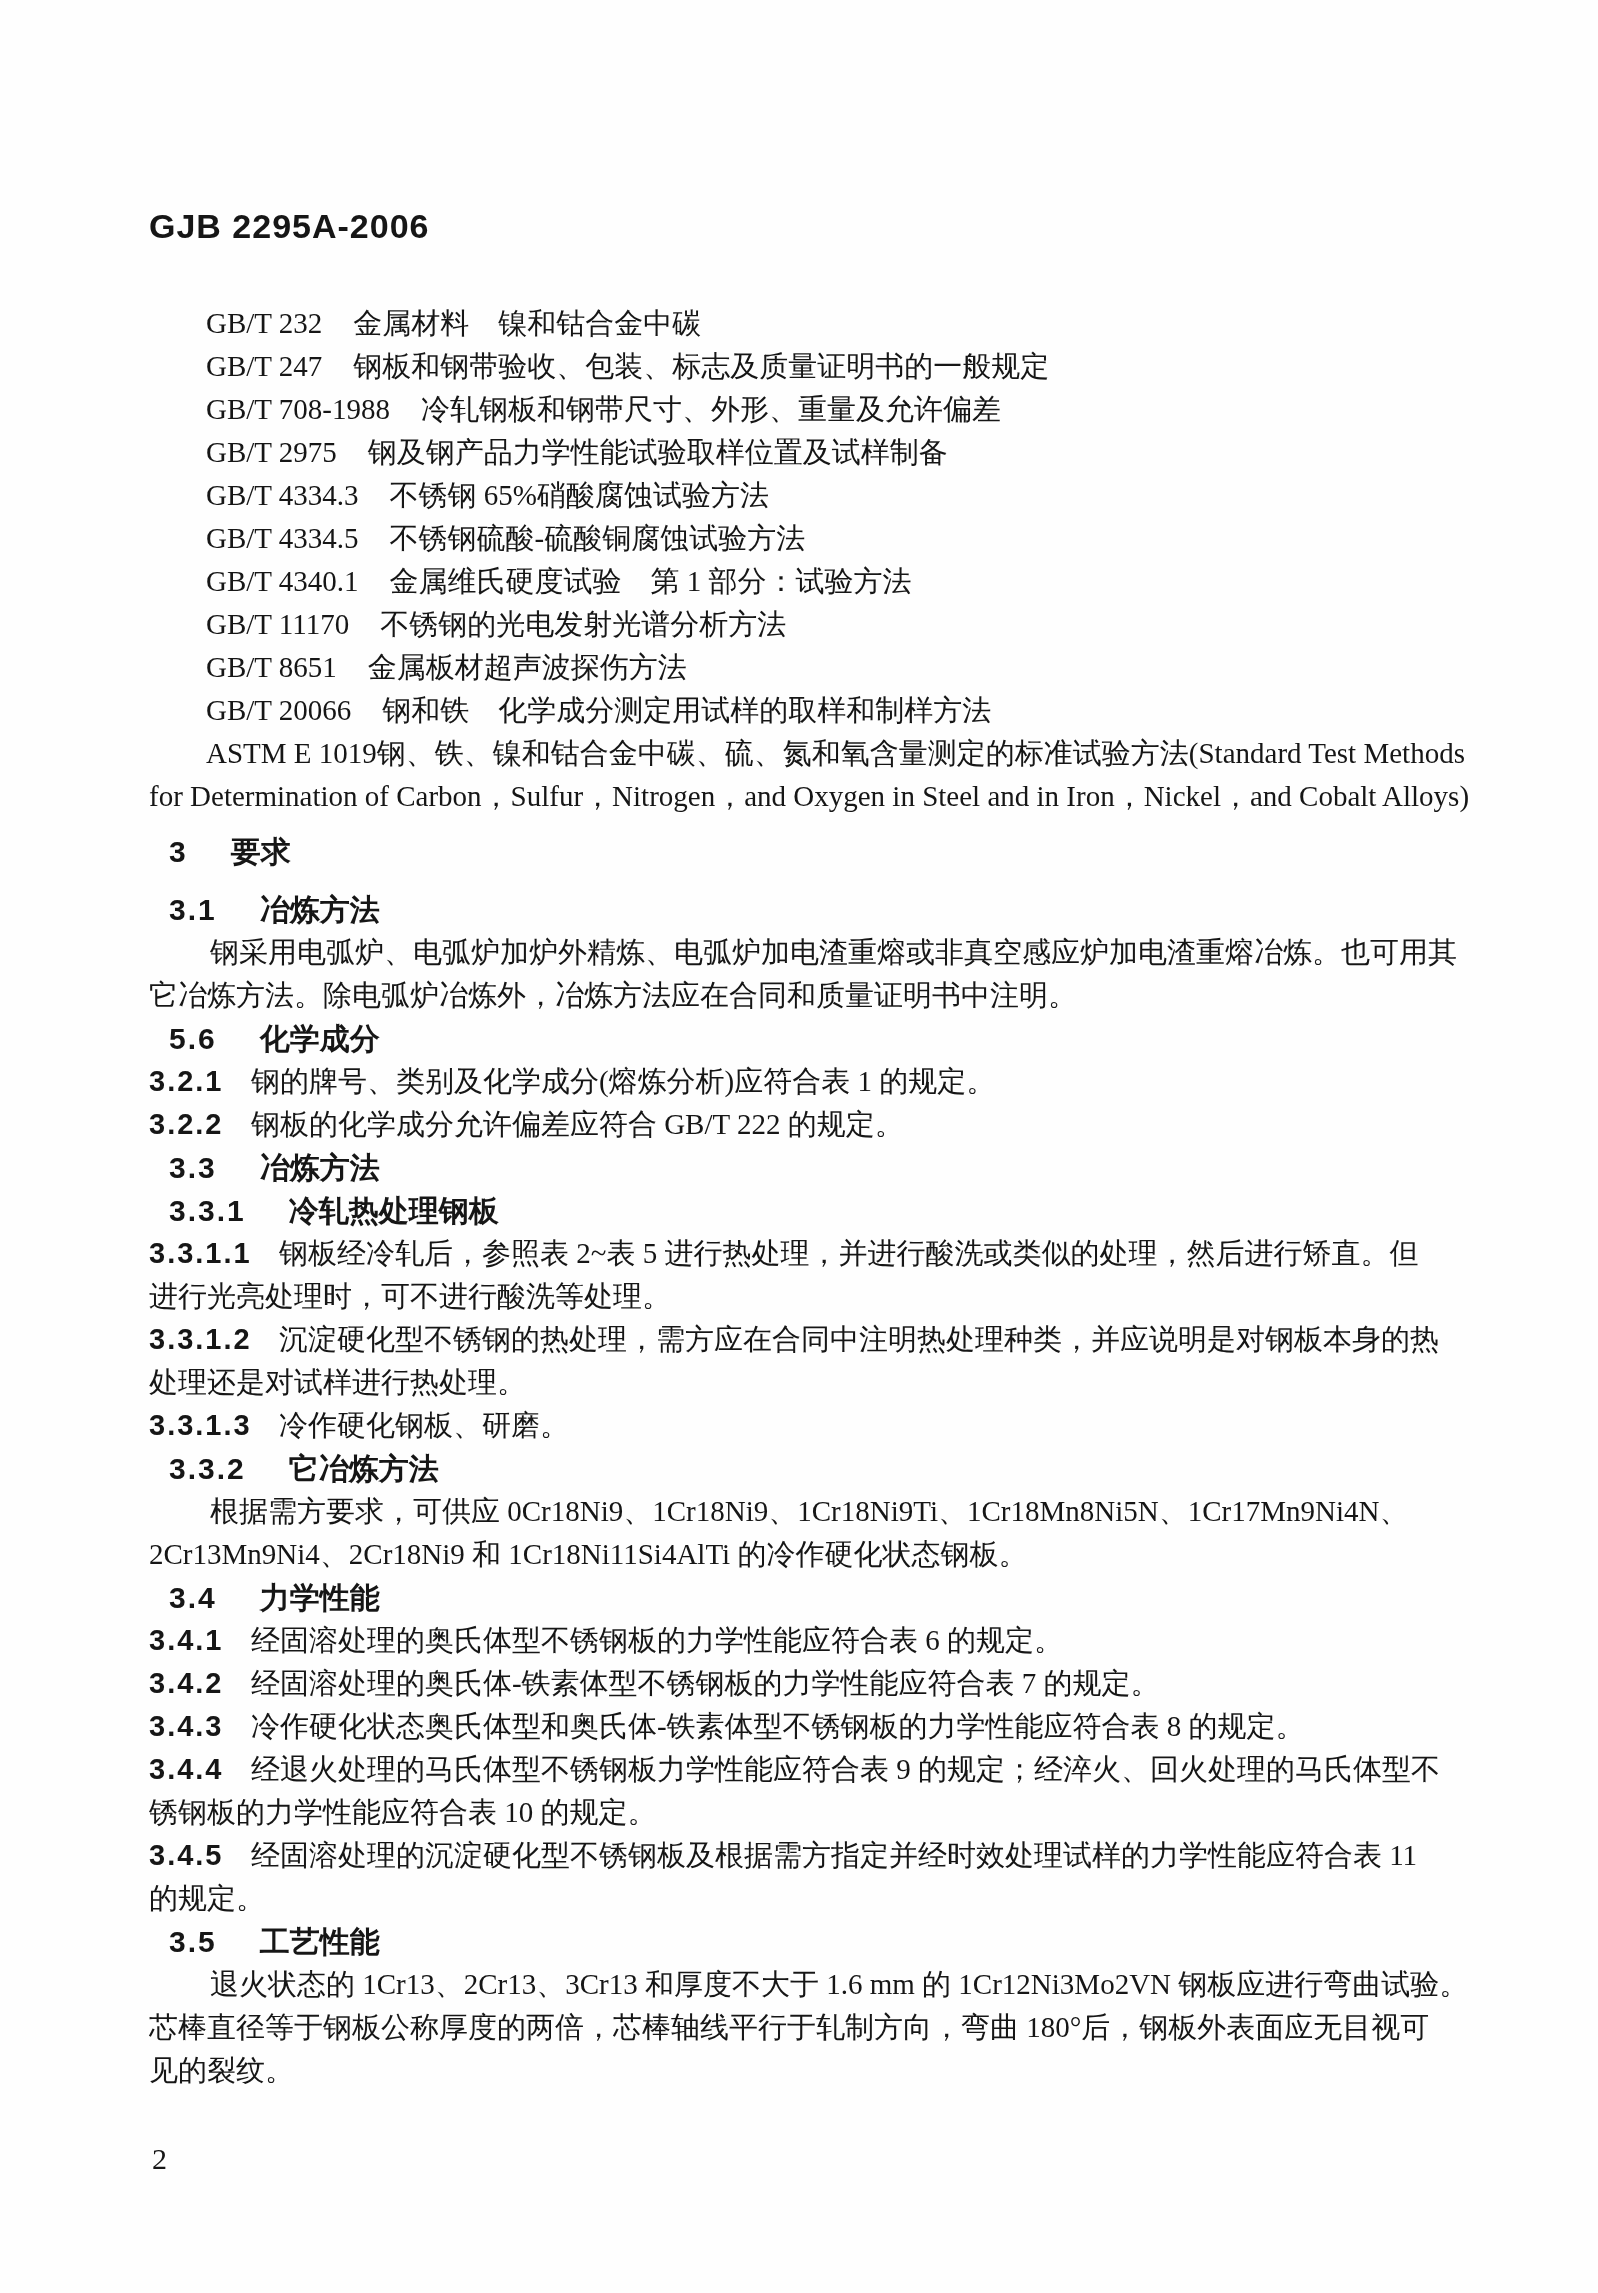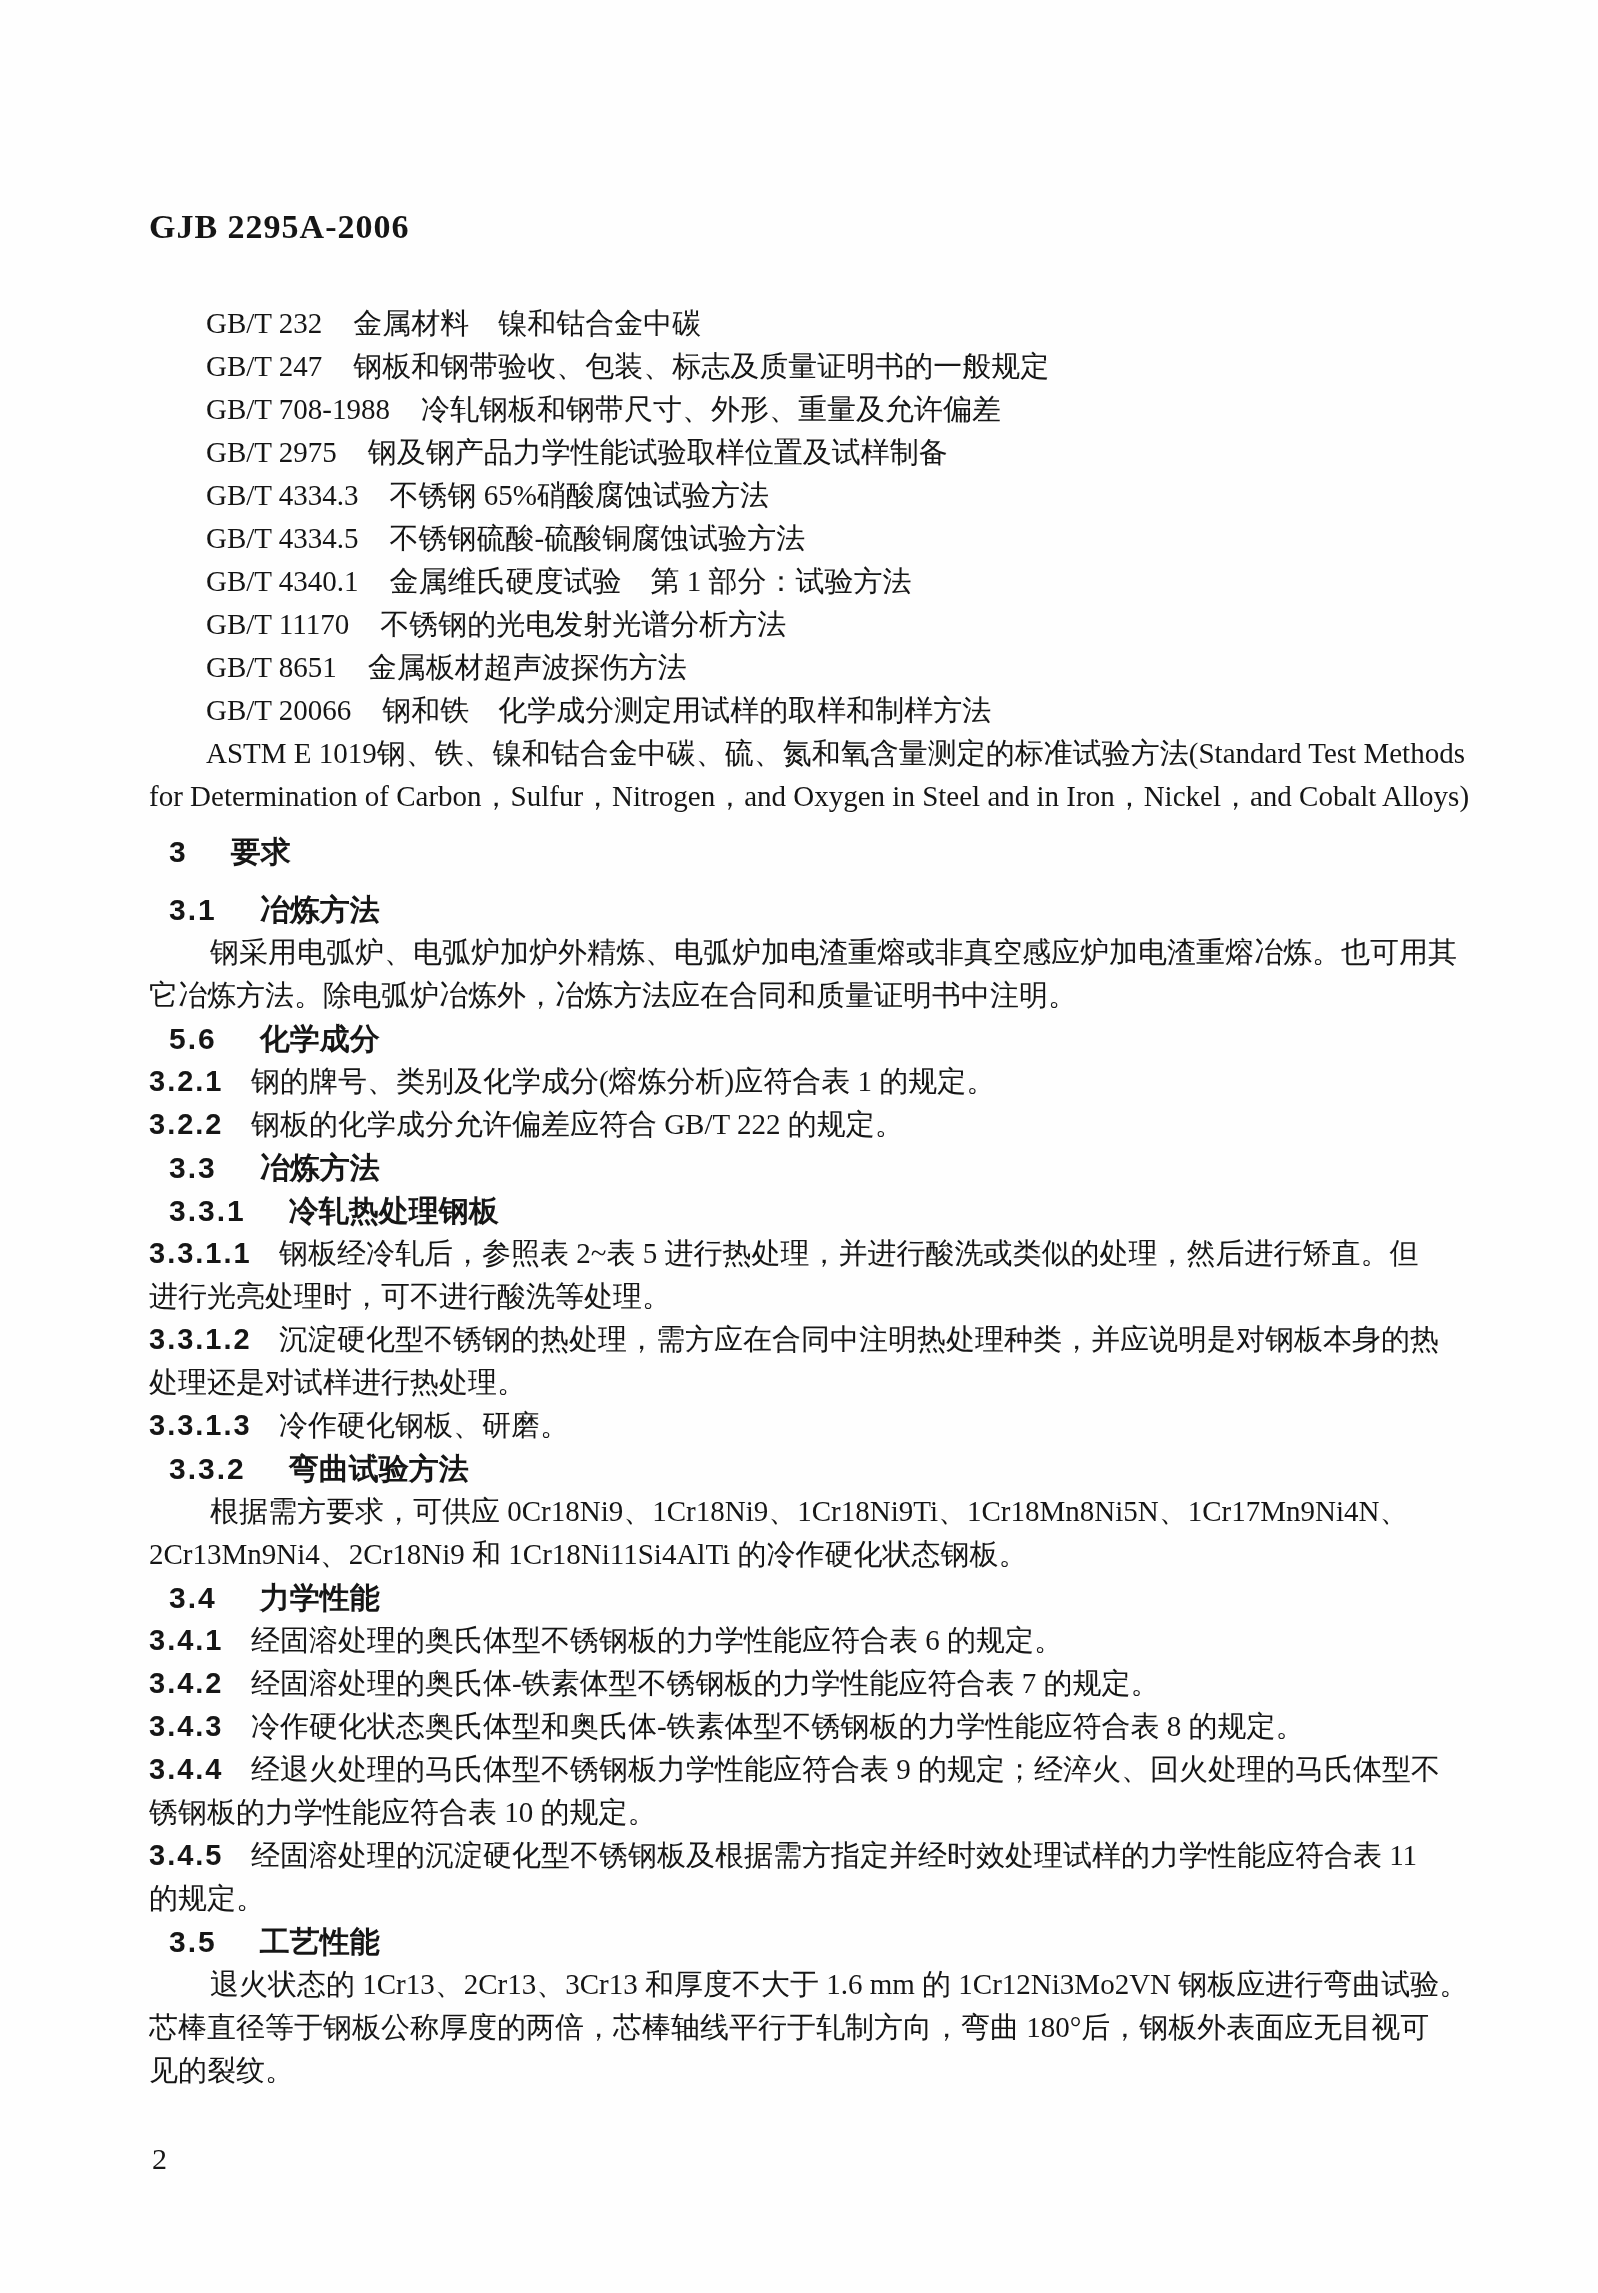--- a/index.html
+++ b/index.html
@@ -8,21 +8,21 @@
     position: relative;
     width: 1599px;
     height: 2294px;
     background: #fefefe;
     color: #161616;
     font-family: "Liberation Serif", serif;
     padding: 206px 98px 0 149px;
     overflow: hidden;
   }
   .doc-header {
-    font-family: Liberation Serif, serif;
+    font-family: Liberation Sans, sans-serif;
     font-weight: bold;
     font-size: 34px;
     line-height: 41px;
     letter-spacing: 1px;
     margin-bottom: 55px;
   }
   .line {
     font-size: 29px;
     line-height: 43px;
     white-space: nowrap;
@@ -89,21 +89,21 @@
   <div class="line heading"><span class="hnum">3.3.1</span><span>冷轧热处理钢板</span></div>
 
   <div class="line clause"><span class="num">3.3.1.1</span><span>钢板经冷轧后，参照表 2~表 5 进行热处理，并进行酸洗或类似的处理，然后进行矫直。但</span></div>
   <div class="line">进行光亮处理时，可不进行酸洗等处理。</div>
 
   <div class="line clause"><span class="num">3.3.1.2</span><span>沉淀硬化型不锈钢的热处理，需方应在合同中注明热处理种类，并应说明是对钢板本身的热</span></div>
   <div class="line">处理还是对试样进行热处理。</div>
 
   <div class="line clause"><span class="num">3.3.1.3</span><span>冷作硬化钢板、研磨。</span></div>
 
-  <div class="line heading"><span class="hnum">3.3.2</span><span>弯曲试验方法</span></div>
+  <div class="line heading"><span class="hnum">3.3.2</span><span>它冶炼方法</span></div>
   <div class="line indent2">根据需方要求，可供应 0Cr18Ni9、1Cr18Ni9、1Cr18Ni9Ti、1Cr18Mn8Ni5N、1Cr17Mn9Ni4N、</div>
   <div class="line">2Cr13Mn9Ni4、2Cr18Ni9 和 1Cr18Ni11Si4AlTi 的冷作硬化状态钢板。</div>
 
   <div class="line heading"><span class="hnum">3.4</span><span>力学性能</span></div>
   <div class="line clause"><span class="num">3.4.1</span><span>经固溶处理的奥氏体型不锈钢板的力学性能应符合表 6 的规定。</span></div>
   <div class="line clause"><span class="num">3.4.2</span><span>经固溶处理的奥氏体-铁素体型不锈钢板的力学性能应符合表 7 的规定。</span></div>
   <div class="line clause"><span class="num">3.4.3</span><span>冷作硬化状态奥氏体型和奥氏体-铁素体型不锈钢板的力学性能应符合表 8 的规定。</span></div>
   <div class="line clause"><span class="num">3.4.4</span><span>经退火处理的马氏体型不锈钢板力学性能应符合表 9 的规定；经淬火、回火处理的马氏体型不</span></div>
   <div class="line">锈钢板的力学性能应符合表 10 的规定。</div>
   <div class="line clause"><span class="num">3.4.5</span><span>经固溶处理的沉淀硬化型不锈钢板及根据需方指定并经时效处理试样的力学性能应符合表 11</span></div>

